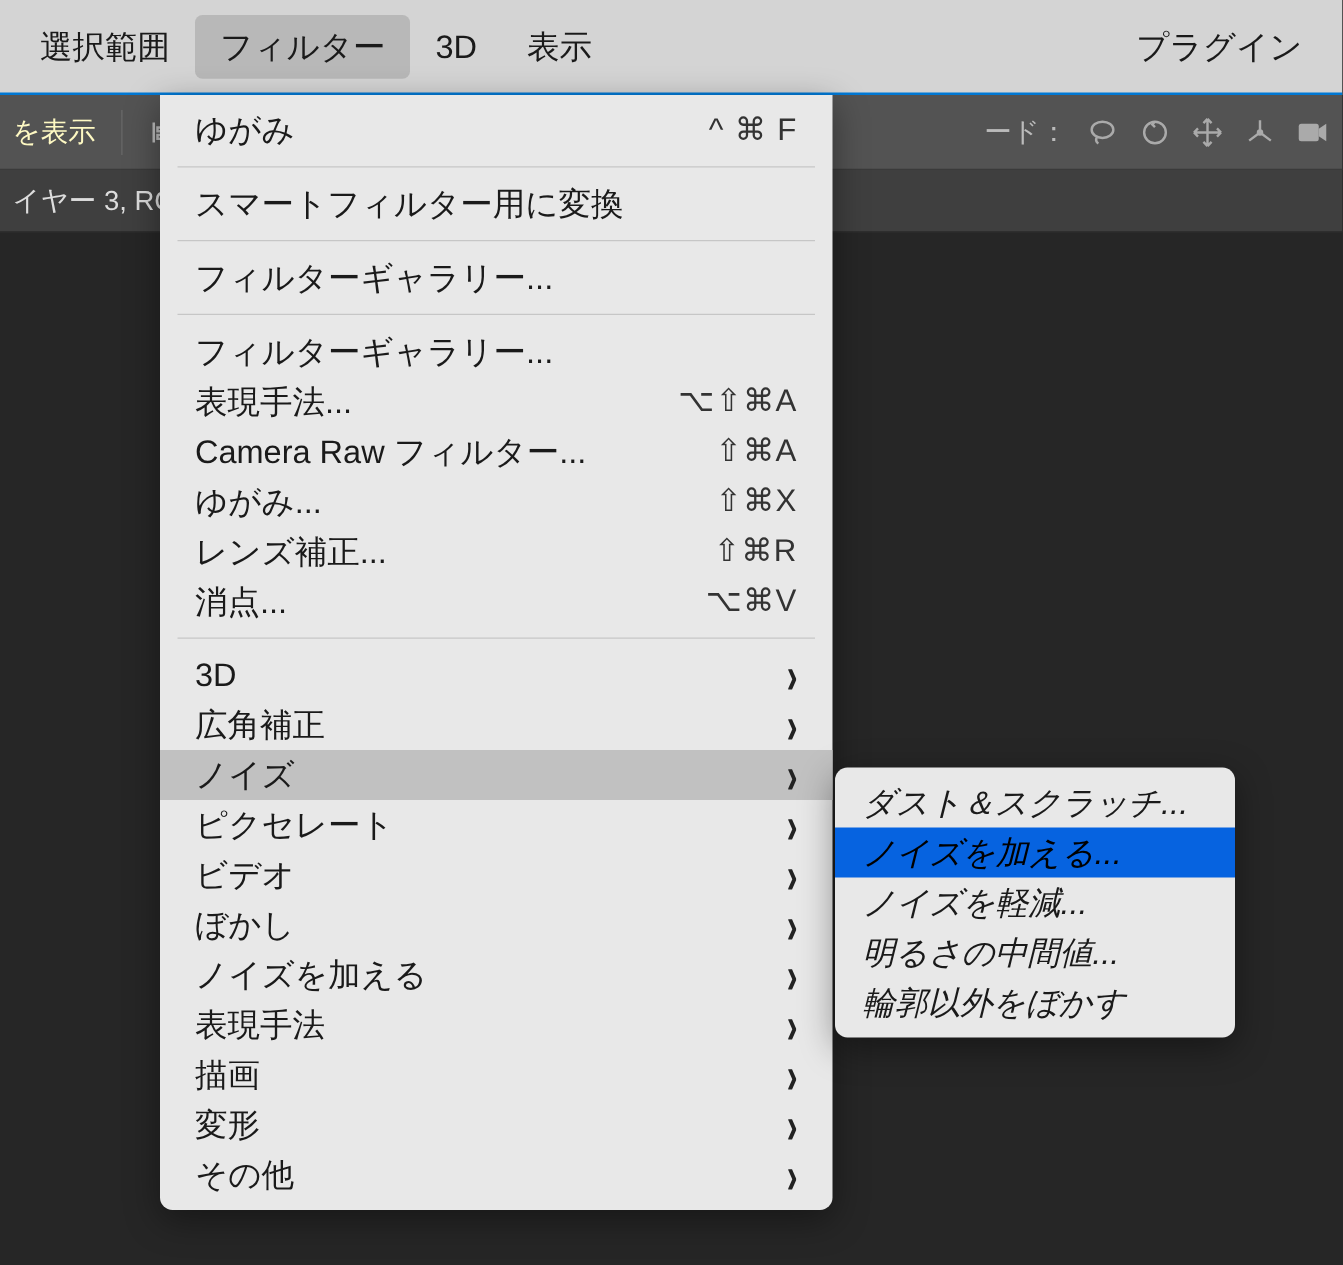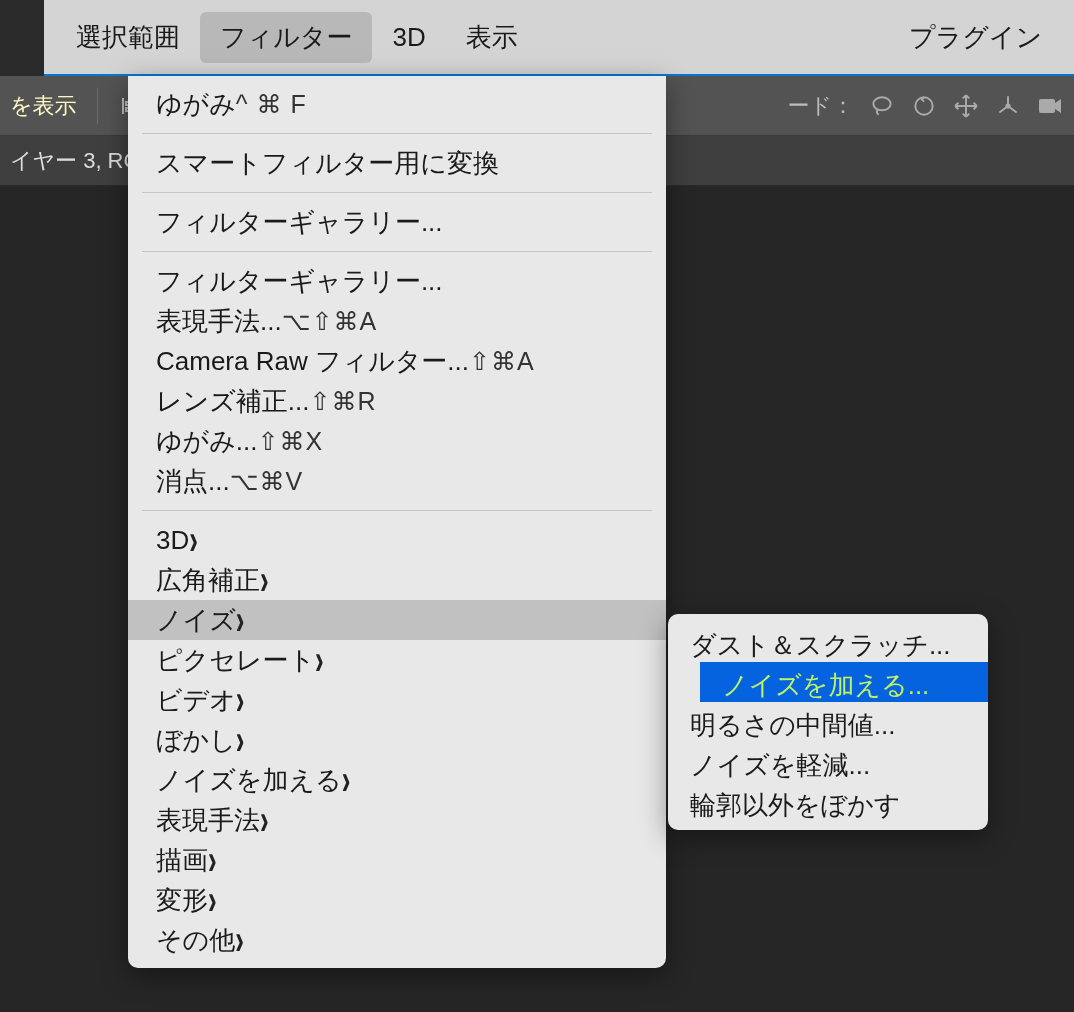--- a/index.html
+++ b/index.html
@@ -14,21 +14,20 @@
     .menubar {
       background: #d4d4d4;
       height: 76px;
       display: flex;
       align-items: center;
       padding: 0 12px;
       font-size: 26px;
       color: #1a1a1a;
       gap: 0;
       border-bottom: 2px solid #0078d4;
-      margin-left: 44px;
     }
     .menu-item {
       padding: 8px 20px;
       border-radius: 6px;
     }
     .menu-item.active {
       background: #b8b8b8;
     }
     .menubar-spacer { flex: 1; }
     .toolbar {
@@ -81,21 +80,21 @@
       box-shadow: 0 8px 28px rgba(0,0,0,0.4);
       padding: 8px 0;
       font-size: 26px;
       color: #1a1a1a;
     }
     .dd-row {
       display: flex;
       align-items: center;
       padding: 6px 28px;
       height: 40px;
-      justify-content: flex-start;
+      justify-content: space-between;
     }
     .dd-row.hover {
       background: #c1c1c1;
     }
     .dd-sep {
       height: 1px;
       background: #c6c6c6;
       margin: 9px 14px;
     }
     .dd-shortcut {
@@ -117,25 +116,26 @@
       border-radius: 10px;
       box-shadow: 0 8px 28px rgba(0,0,0,0.4);
       padding: 8px 0;
       font-size: 26px;
       color: #1a1a1a;
     }
     .sm-row {
       padding: 6px 22px;
       height: 40px;
       display: flex;
+      align-items: center;
+      font-style: italic;
     }
     .sm-row.selected {
       background: #0663e0;
-      color: #bef264;
-      margin-left: 32px;
+      color: #000000;
     }
     svg { display: block; }
   </style>
 </head>
 <body>
 
 <div class="menubar">
   <div class="menu-item">選択範囲</div>
   <div class="menu-item active">フィルター</div>
   <div class="menu-item">3D</div>
@@ -211,28 +211,28 @@
     </div>
     <div class="dd-row">
       <span>表現手法...</span>
       <span class="dd-shortcut">⌥⇧⌘A</span>
     </div>
     <div class="dd-row">
       <span>Camera Raw フィルター...</span>
       <span class="dd-shortcut">⇧⌘A</span>
     </div>
     <div class="dd-row">
+      <span>ゆがみ...</span>
+      <span class="dd-shortcut">⇧⌘X</span>
+    </div>
+    <div class="dd-row">
       <span>レンズ補正...</span>
       <span class="dd-shortcut">⇧⌘R</span>
     </div>
     <div class="dd-row">
-      <span>ゆがみ...</span>
-      <span class="dd-shortcut">⇧⌘X</span>
-    </div>
-    <div class="dd-row">
       <span>消点...</span>
       <span class="dd-shortcut">⌥⌘V</span>
     </div>
     <div class="dd-sep"></div>
     <div class="dd-row">
       <span>3D</span>
       <span class="dd-chevron" style="transform: scaleY(1.6);">›</span>
     </div>
     <div class="dd-row">
       <span>広角補正</span>
@@ -277,21 +277,21 @@
   </div>
 
 <div class="submenu" id="noise-submenu">
     <div class="sm-row">
       <span>ダスト＆スクラッチ...</span>
     </div>
     <div class="sm-row selected">
       <span>ノイズを加える...</span>
     </div>
     <div class="sm-row">
+      <span>ノイズを軽減...</span>
+    </div>
+    <div class="sm-row">
       <span>明るさの中間値...</span>
     </div>
     <div class="sm-row">
-      <span>ノイズを軽減...</span>
-    </div>
-    <div class="sm-row">
       <span>輪郭以外をぼかす</span>
     </div>
   </div>
 
 </body></html>

